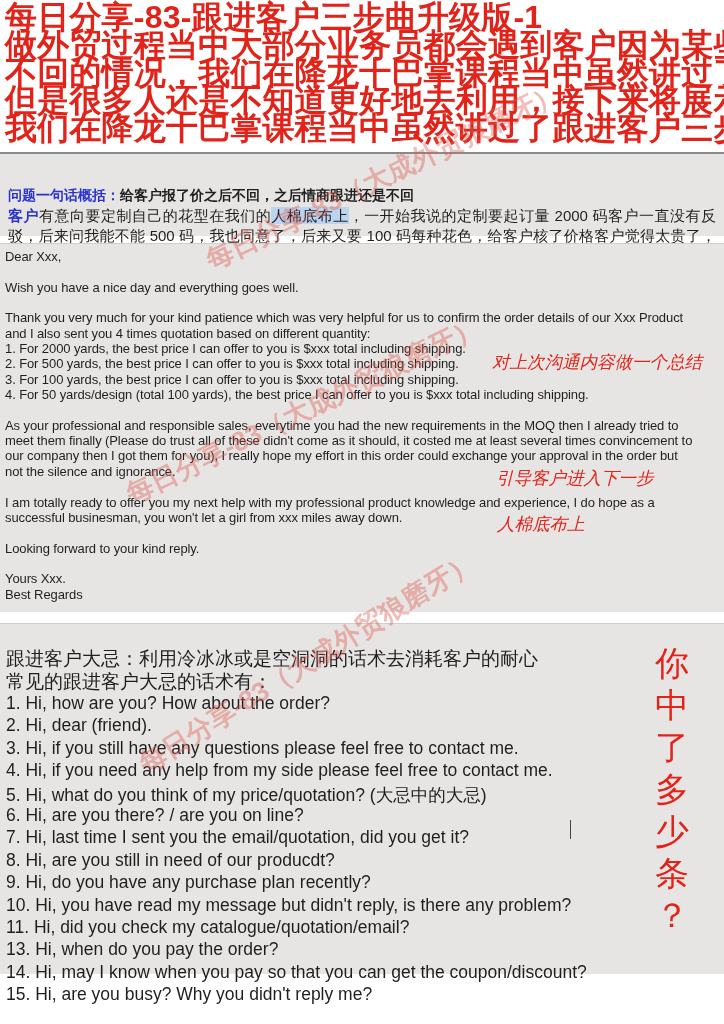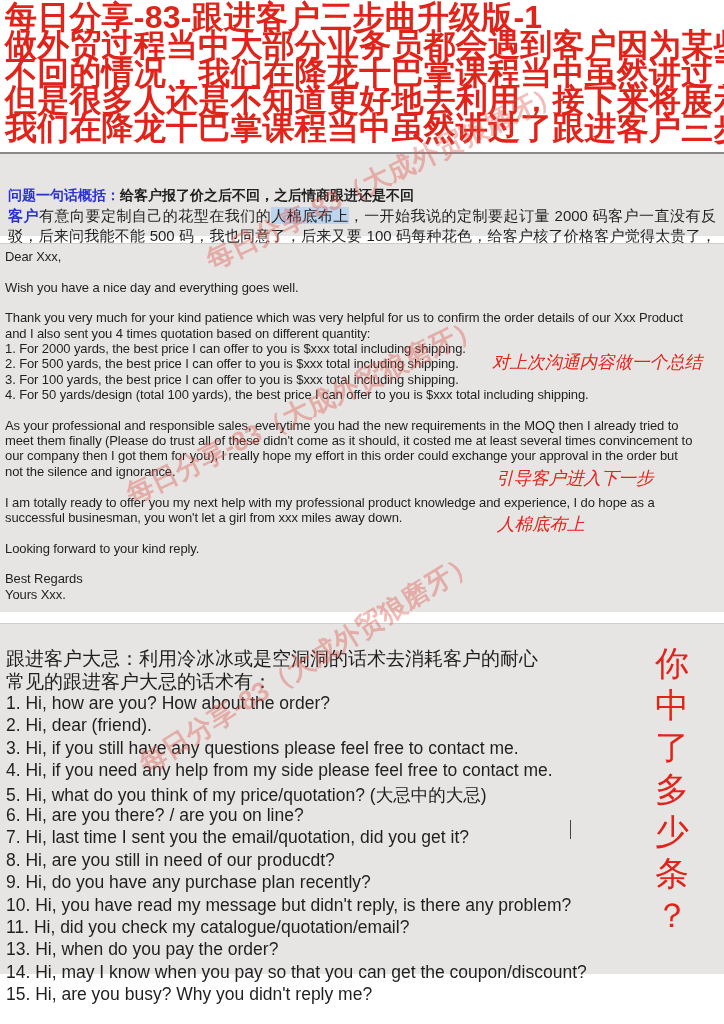--- a/index.html
+++ b/index.html
@@ -88,22 +88,22 @@
       <div class="email-line">As your professional and responsible sales, everytime you had the new requirements in the MOQ then I already tried to</div>
       <div class="email-line">meet them finally (Please do trust all of these didn't come as it should, it costed me at least several times convincement to</div>
       <div class="email-line">our company then I got them for you), I really hope my effort in this order could exchange your approval in the order but</div>
       <div class="email-line">not the silence and ignorance.</div>
       <div class="email-line">&nbsp;</div>
       <div class="email-line">I am totally ready to offer you my next help with my professional product knowledge and experience, I do hope as a</div>
       <div class="email-line">successful businesman, you won't let a girl from xxx miles away down.</div>
       <div class="email-line">&nbsp;</div>
       <div class="email-line">Looking forward to your kind reply.</div>
       <div class="email-line">&nbsp;</div>
+      <div class="email-line">Yours Xxx.</div>
       <div class="email-line">Best Regards</div>
-      <div class="email-line">Yours Xxx.</div>
     </div>
 
   <div class="annot annot-1">对上次沟通内容做一个总结</div>
   <div class="annot annot-2">引导客户进入下一步</div>
   <div class="annot annot-3">人棉底布上</div>
 
   <div class="panel box3">
     <div class="taboo-h">跟进客户大忌：利用冷冰冰或是空洞洞的话术去消耗客户的耐心</div>
     <div class="taboo-h">常见的跟进客户大忌的话术有：</div>
     <div>

